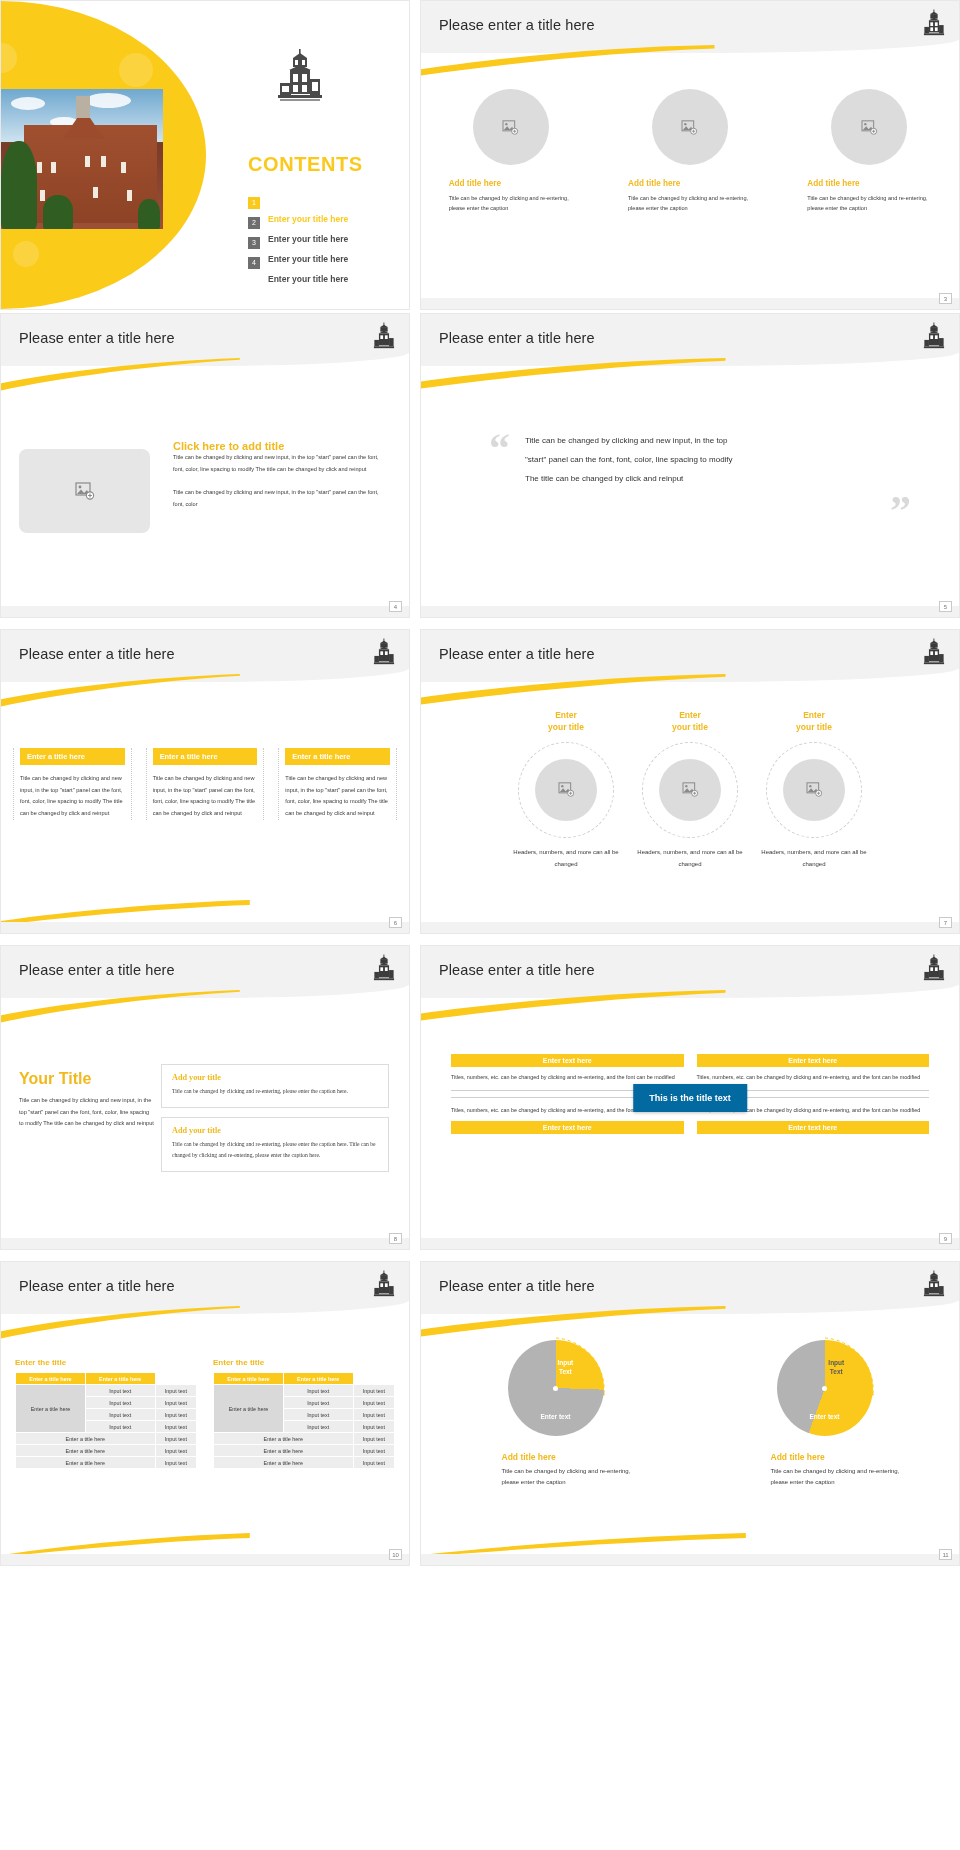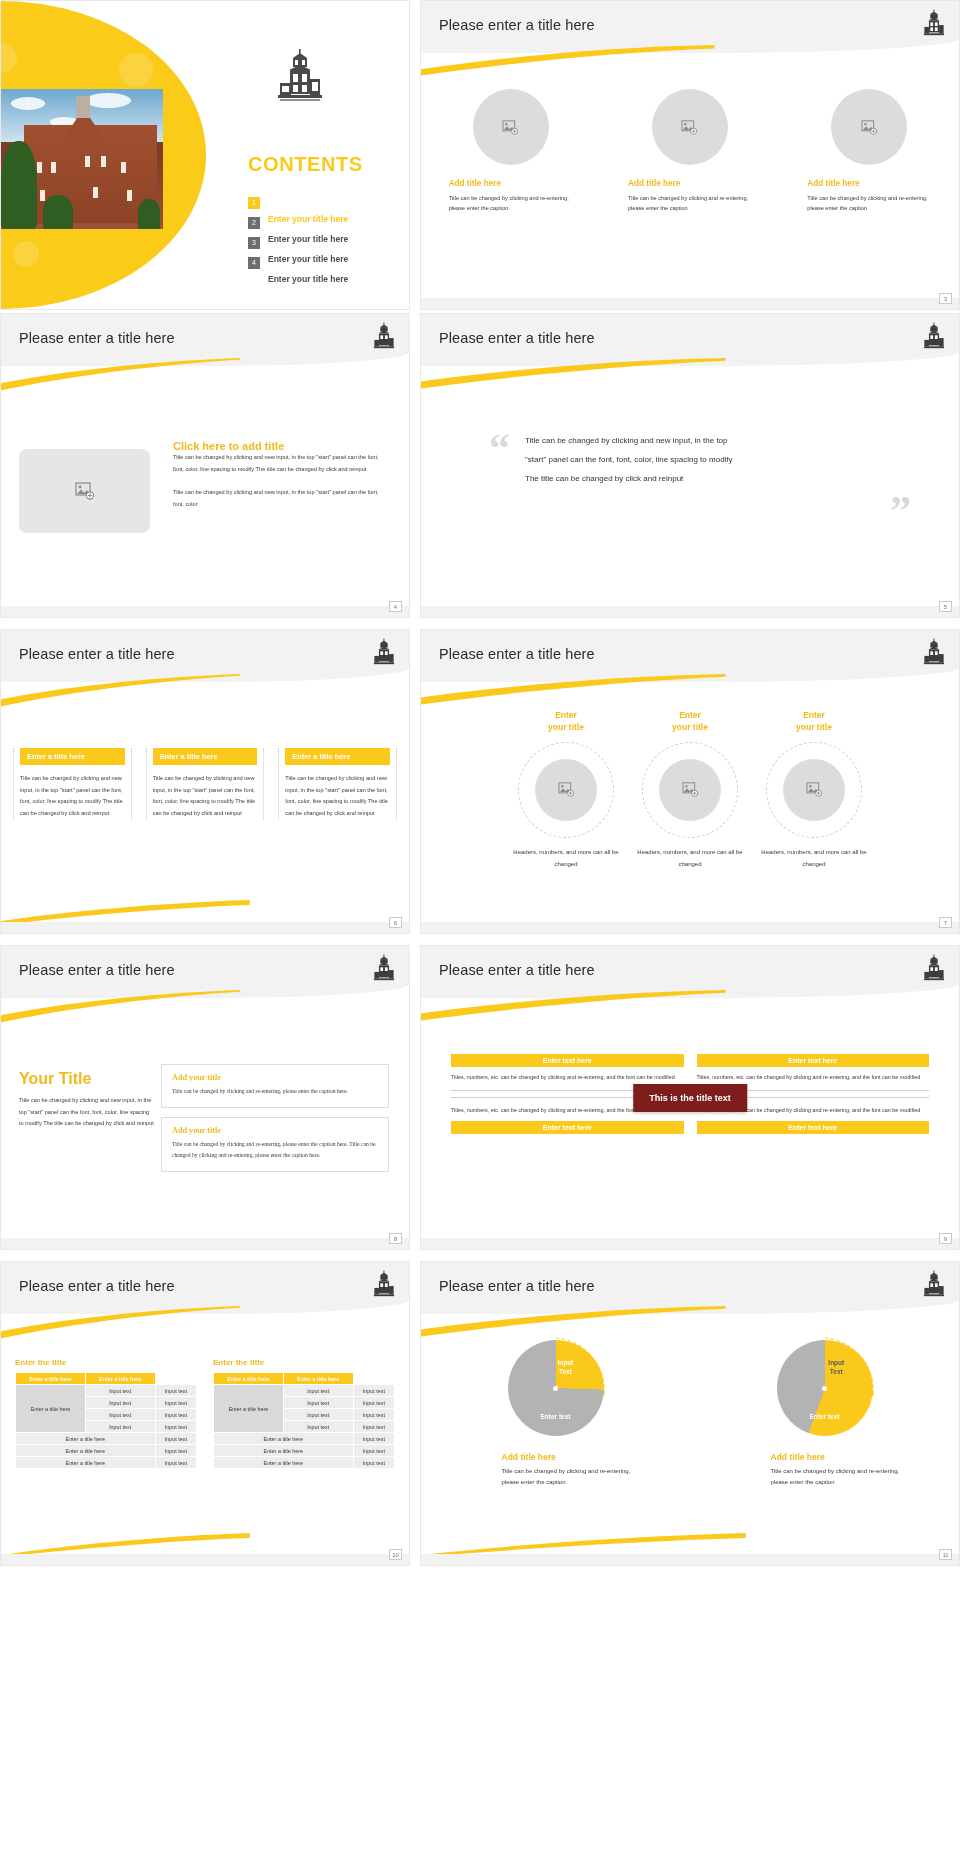--- a/index.html
+++ b/index.html
@@ -140,21 +140,21 @@
   .s8-box .body-txt { line-height:1.95; }
 
   
   .s9 { position:absolute; left:30px; right:30px; top:108px; }
   .s9-row { display:flex; gap:13px; }
   .s9-bar { flex:1; background:#FBC91B; color:#fff; font-size:7px; font-weight:bold;
     text-align:center; padding:3px 0;}
   .s9-txt { flex:1; font-size:5.4px; color:#3a3a3a; line-height:2.0; padding:5px 2px 5px 0; }
   .s9-sep { border-top:1px solid #cfcfcf; border-bottom:1px solid #cfcfcf; height:8px; margin:2px 0;}
   .s9-center { position:absolute; left:50%; top:50%; transform:translate(-50%,-50%);
-    background:#7f1d1d; color:#fff; font-size:9px; font-weight:bold; padding:9px 16px;
+    background:#0369a1; color:#fff; font-size:9px; font-weight:bold; padding:9px 16px;
     box-shadow:0 1px 3px rgba(0,0,0,.25); white-space:nowrap;}
 
   
   .s10 { position:absolute; left:14px; right:14px; top:96px; display:flex; gap:16px;}
   .s10-col { flex:1; }
   .s10-h { font-size:8px; font-weight:bold; color:#F2B91C; margin-bottom:5px;}
   table { border-collapse:collapse; width:100%; font-size:5.4px; color:#3a3a3a;}
   table td { border:1px solid #fff; padding:2.5px 3px; text-align:center; background:#ededed;}
   table td.hd { background:#FBC91B; color:#fff; font-weight:bold;}
   table td.lbl { background:#d9d9d9; }

